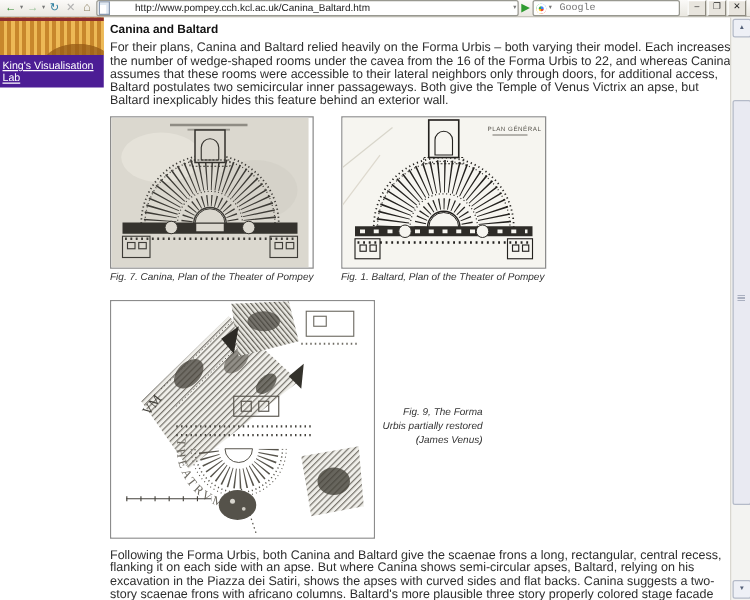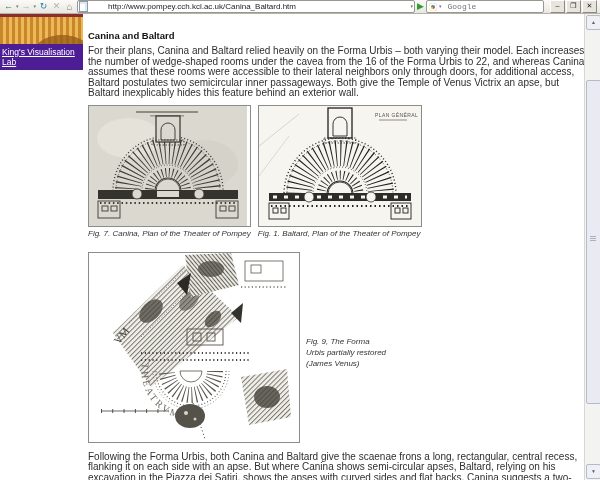--- a/index.html
+++ b/index.html
@@ -54,28 +54,28 @@
     background:
       radial-gradient(ellipse at 75% 130%, rgba(150,90,20,.75) 0 32%, transparent 33%),
       linear-gradient(180deg,#8c2e2e 0 3px,rgba(0,0,0,0) 3px),
       repeating-linear-gradient(90deg,#c8872c 0 3px,#edb956 3px 6px),
       linear-gradient(180deg,#f3cb6d 0,#d99a39 100%);}
   .lab-band{width:83px;height:26px;background:#4c1d95;}
   .lab-link{display:inline-block;padding:3px 2px 0 2px;font-size:8.5px;color:#fff;
             text-decoration:underline;cursor:pointer;}
   
   .content{position:absolute;left:88px;top:0;width:498px;}
-  h1.head{font-size:9.5px;font-weight:bold;margin:16px 0 0 0;color:#111;}
+  h1.head{font-size:9.5px;font-weight:bold;margin:4px 0 0 0;color:#111;}
   .para{font-size:10px;line-height:10.5px;margin:5px 0 0 0;}
-  .figrow{display:flex;gap:7px;margin-top:6px;}
+  .figrow{display:flex;gap:22px;margin-top:6px;}
   .figcol{display:flex;flex-direction:column;}
   .figbox{border:1px solid #8c8c8c;background:#fff;line-height:0;}
   .figcap{font-size:8px;font-style:italic;margin-top:2px;color:#333;}
   .fig9wrap{display:flex;margin-top:14px;}
-  .fig9cap{margin:84px 0 0 6px;font-size:8px;font-style:italic;line-height:11px;color:#333;}
+  .fig9cap{margin:84px 0 0 6px;font-size:8px;font-style:italic;line-height:11px;color:#333;text-align:right;}
 </style>
 </head>
 <body>
 
 <div class="screen">
 
   <div class="toolbar">
     <span class="navbtn back">←</span>
     <span class="caret">▾</span>
     <span class="navbtn fwd">→</span>

